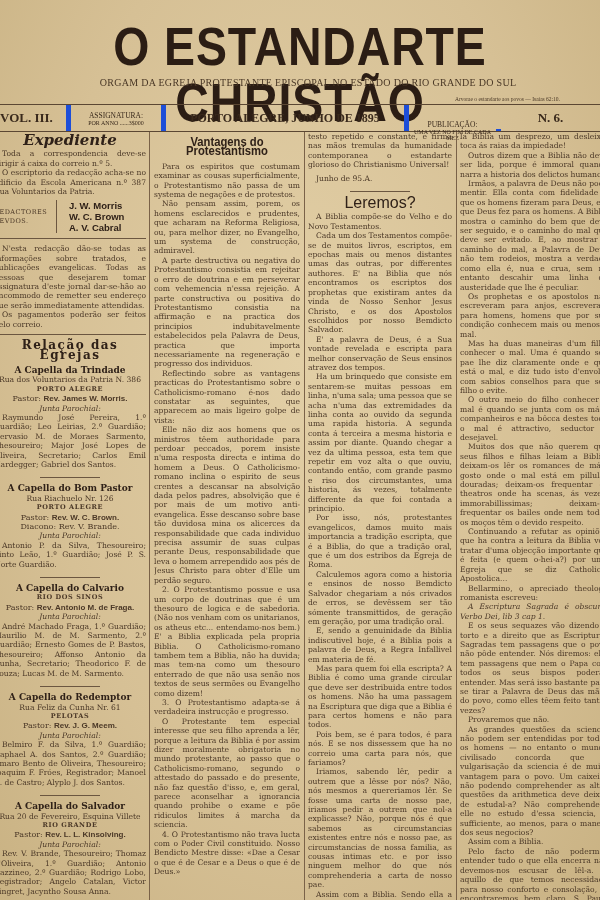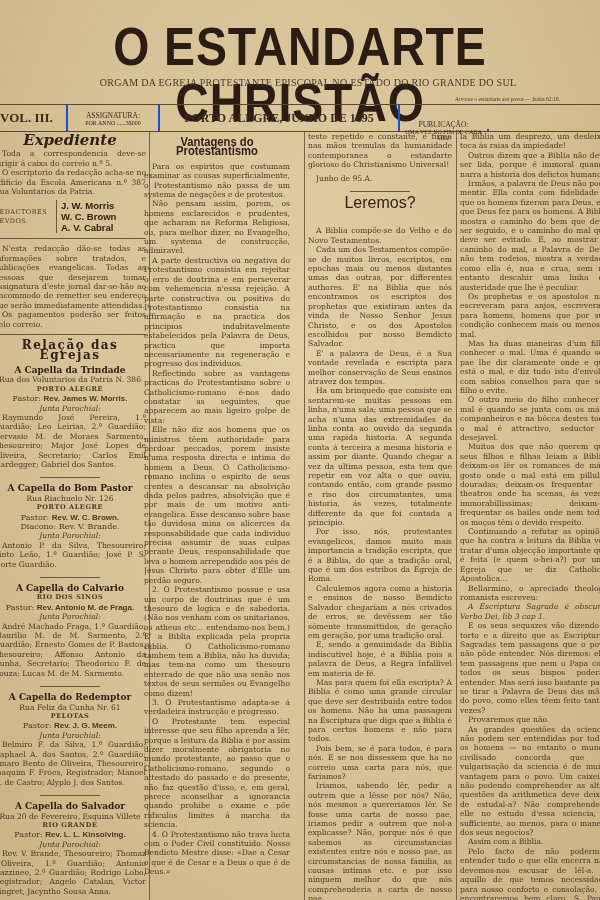--- a/index.html
+++ b/index.html
@@ -24,51 +24,51 @@
   }
   .motto {
     position:absolute; right:40px; top:96px;
     font-family:"Liberation Serif", serif; font-size:5.5px; color:#4a3826;
   }
   .infobar {
     position:absolute; left:0; top:104px; width:600px; height:26px;
     border-top:1.5px solid #5b4733; border-bottom:1.5px solid #5b4733;
     display:flex; font-family:"Liberation Serif", serif;
   }
-  .infobar > div { border-right:2px solid #1d4ed8; display:flex; flex-direction:column; justify-content:center; align-items:center; }
+  .infobar > div { border-right:5px solid #1d4ed8; display:flex; flex-direction:column; justify-content:center; align-items:center; }
   .ib-vol { width:66px; font-weight:bold; font-size:13px; align-items:flex-start !important; padding-left:0; }
   .ib-sub { width:90px; }
   .ib-date { width:238px; font-weight:bold; font-size:12px; }
   .ib-pub { width:87px;margin-top:24px; }
   .ib-num { flex:1; border-right:none !important; font-weight:bold; font-size:13px; }
   .lbl-b { font-weight:normal; font-size:7.5px; }
   .lbl-s { font-size:6px; }
   .cols { position:absolute; left:0; top:132px; width:505px; height:768px; }
   .col { position:absolute; top:0; height:768px; overflow:hidden; font-size:7.6px; line-height:9.4px; text-align:justify; color:#4b3827; }
   .rule { position:absolute; top:0; height:768px; width:1px; background:#7a6248; }
   .c1 { left:-6px; width:152px; }
-  .c2 { left:144px; width:146px; }
+  .c2 { left:154px; width:146px; }
   .c3 { left:308px; width:144px; }
   .c4 { left:460px; width:148px; }
   .col p { margin:0 0 0 0; text-indent:8px; }
   .h-exp { font-family:"DejaVu Serif", serif; font-style:italic; font-weight:bold; font-size:15px; text-align:center; margin:4px 0 4px; color:#2f2118; }
   .h-rel { font-family:"DejaVu Serif", serif; font-weight:bold; font-size:12px; text-align:center; letter-spacing:1.5px; margin:6px 0 4px; color:#2f2118; }
   .h-van { font-family:"Liberation Sans", sans-serif; font-weight:bold; font-size:12.5px; text-align:center; margin:6px 0 5px; color:#2f2118; transform:scaleX(0.9); }
-  .h-ler { font-family:"Liberation Sans", sans-serif; font-size:16px; text-align:center; margin:6px 0 19px; color:#2f2118; }
+  .h-ler { font-family:"Liberation Sans", sans-serif; font-size:16px; text-align:center; margin:6px 0 5px; color:#2f2118; }
   .chapel-name { font-weight:bold; font-size:9px; text-align:center; margin-top:6px; color:#2f2118; }
   .center { text-align:center; text-indent:0 !important; }
   .small-caps { font-size:6.5px; font-weight:bold; letter-spacing:0.6px; text-align:center; }
   .pastor { text-align:center; font-size:8px; }
   .pastor b { font-family:"Liberation Sans", sans-serif; }
   .ital { font-style:italic; text-align:center; }
   .short-rule { width:60px; height:1px; background:#6b5640; margin:8px auto 2px; }
   .long-rule { height:1px; background:#6b5640; margin:5px 0; }
   .editors { display:flex; align-items:center; margin:4px 0; }
   .editors .ed-lbl { width:62px; font-size:6.5px; letter-spacing:0.5px; }
-  .editors .ed-list { border-left:1px solid #6b5640; padding-left:4px; font-family:"Liberation Sans", sans-serif; font-weight:bold; font-size:9.5px; line-height:11px; color:#2f2118; }
+  .editors .ed-list { border-left:1px solid #6b5640; padding-left:12px; font-family:"Liberation Sans", sans-serif; font-weight:bold; font-size:9.5px; line-height:11px; color:#2f2118; }
   .signoff { display:flex; justify-content:flex-start; padding:4px 4px 0 8px; }
   .it { font-style:italic; }
 </style>
 </head>
 <body>
 
 <div class="masthead">
   <div class="title">O ESTANDARTE CHRISTÃO</div>
   <div class="subtitle">ORGAM DA EGREJA PROTESTANTE EPISCOPAL NO ESTADO DO RIO GRANDE DO SUL</div>
   <div class="motto">Arvorae o estandarte aos povos — Isaias 62:10.</div>
@@ -82,20 +82,23 @@
     <span class="lbl-b">ASSIGNATURA:</span>
     <span class="lbl-s">POR ANNO ......3$000</span>
   </div>
   <div class="ib-date">
       <span>PORTO ALEGRE, JUNHO DE 1895</span>
     </div>
   <div class="ib-pub">
     <span class="lbl-b">PUBLICAÇÃO:</span>
     <span class="lbl-s" style="text-align:center">UMA VEZ NO FIM DE CADA MEZ</span>
   </div>
+  <div class="ib-num">
+      <span>N. 6.</span>
+    </div>
 </div>
 
 <div class="cols">
 
   <div class="col c1">
     <div class="h-exp">Expediente</div>
     <p>Toda a correspondencia deve-se dirigir á caixa do correio n.º 5.</p>
     <p>O escriptorio da redacção acha-se no edificio da Escola Americana n.º 387 Rua Voluntarios da Patria.</p>
     <div class="editors">
       <div class="ed-lbl">REDACTORES REVDOS.</div>

